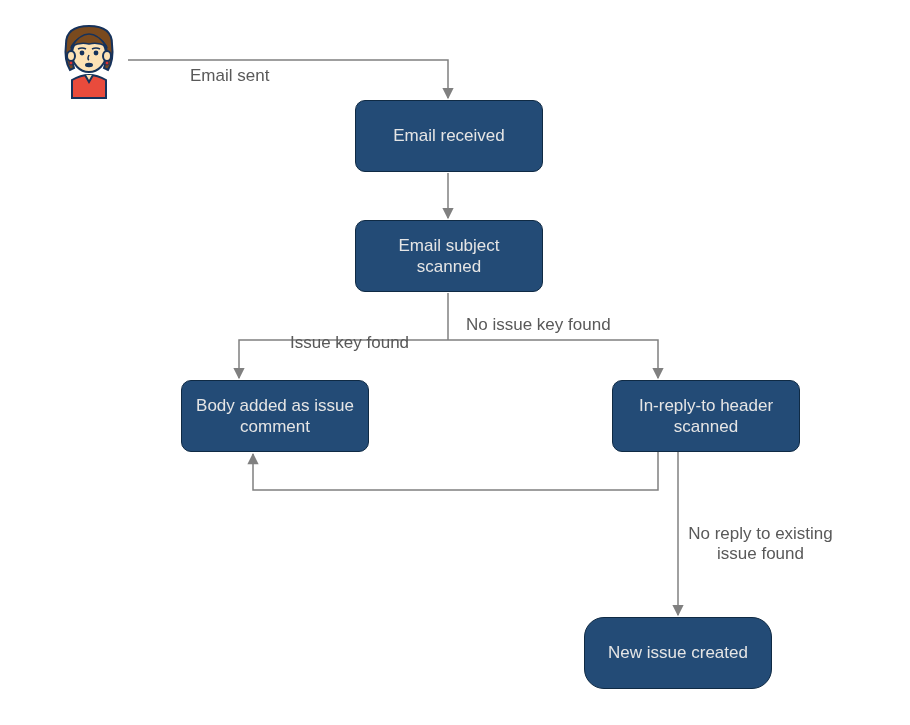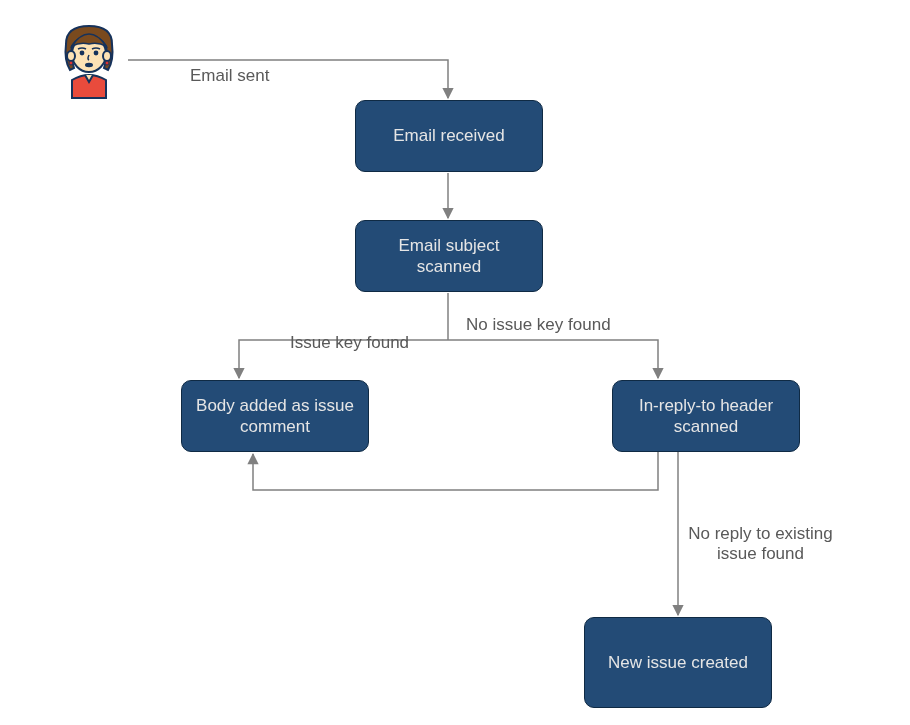--- a/index.html
+++ b/index.html
@@ -119,21 +119,21 @@
   </div>
 
   <div class="node" style="left:145px; top:380px; width:188px; height:72px;margin-left:36px;">
     <span>Body added as issue comment</span>
   </div>
 
   <div class="node" style="left:564px; top:380px; width:188px; height:72px;margin-left:48px;">
     <span>In-reply-to header scanned</span>
   </div>
 
-  <div class="node" style="left:584px; top:617px; width:188px; height:91px;">
+  <div class="node" style="left:584px; top:617px; width:188px; height:72px;border-radius:20px;">
     <span>New issue created</span>
   </div>
 
   <div class="edge-label" style="left:190px; top:66px;">Email sent</div>
 
   <div class="edge-label" style="left:290px; top:333px;">Issue key found</div>
 
   <div class="edge-label" style="left:466px; top:315px;">No issue key found</div>
 
 

